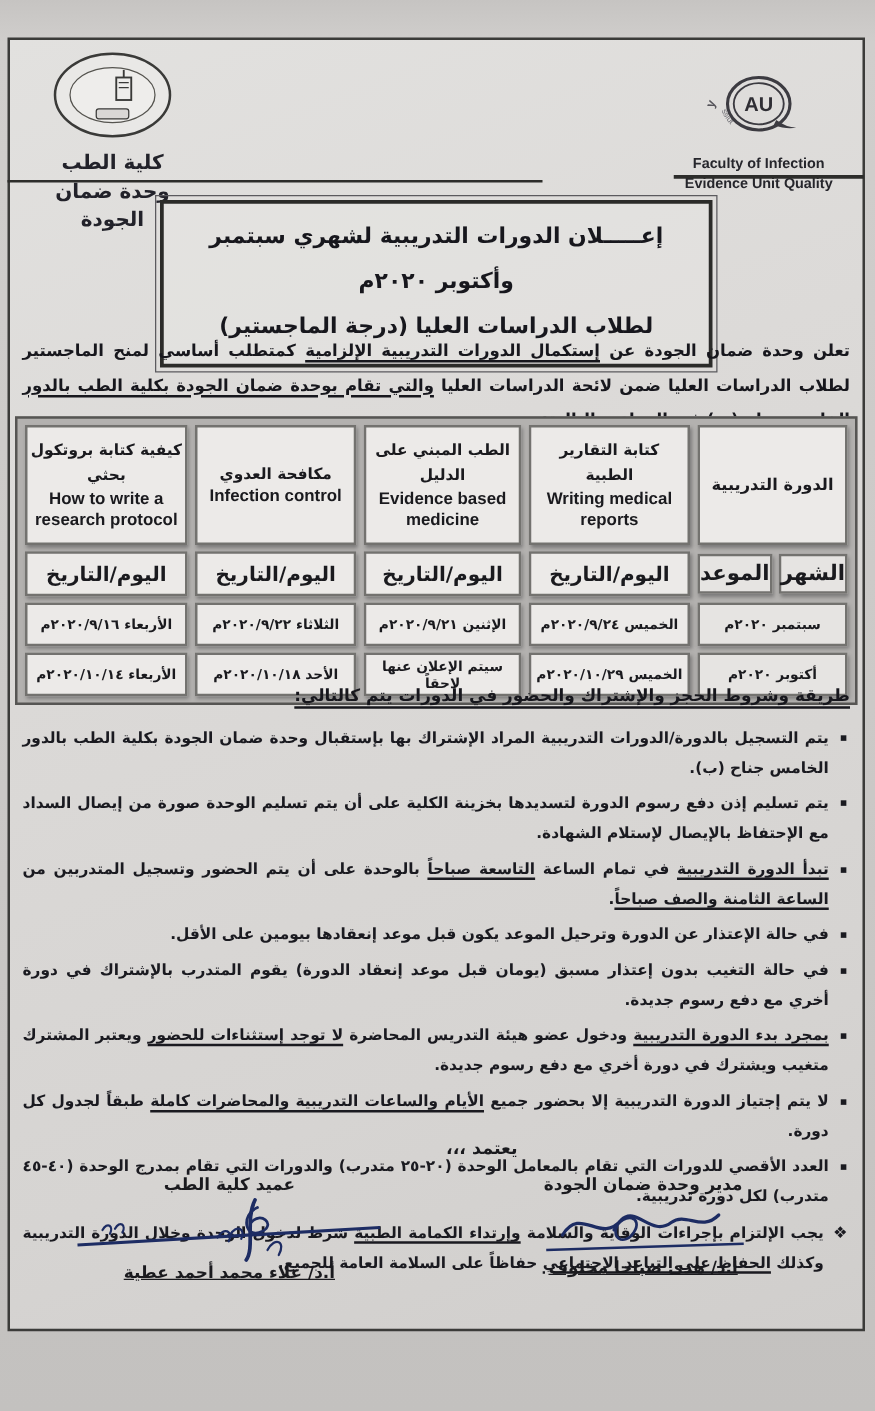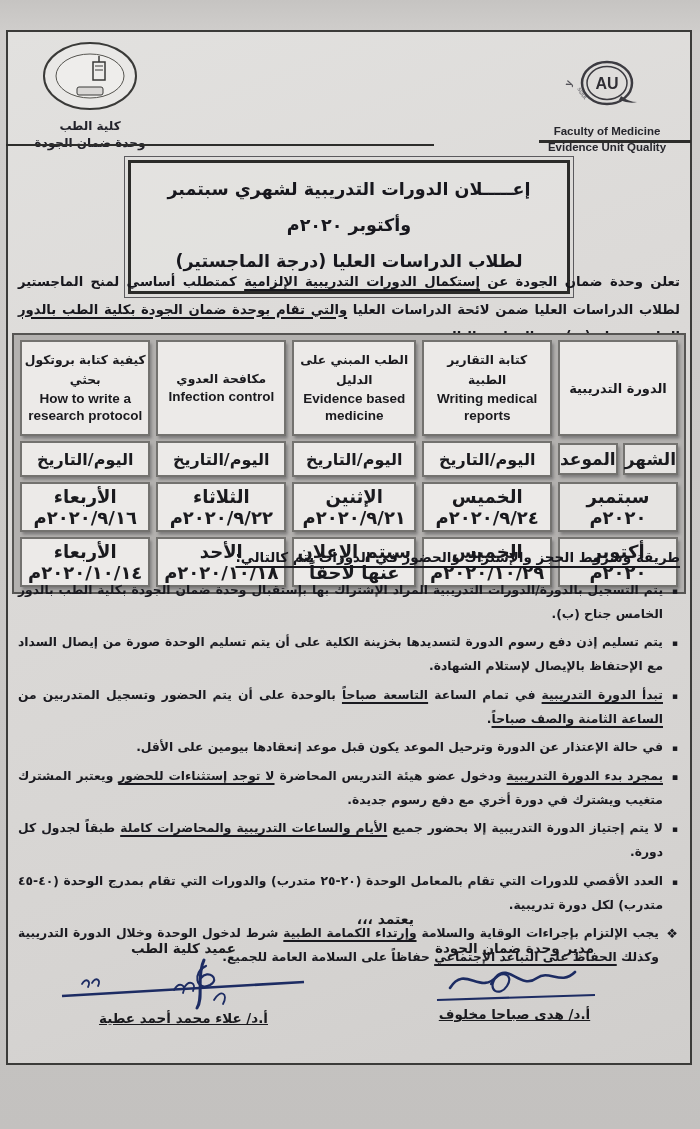--- a/index.html
+++ b/index.html
@@ -9,21 +9,21 @@
     font-family:"DejaVu Sans",sans-serif;color:#1a1a1e;
     -webkit-font-smoothing:antialiased;
   }
   .frame{
     position:absolute;left:6px;top:30px;width:686px;height:1035px;box-sizing:border-box;
     border:2px solid #3b3b39;
     background:linear-gradient(160deg,#e2e1df 0%,#dcdad8 35%,#d6d4d2 75%,#d0cecc 100%);
   }
   
   .hdr-left{position:absolute;left:16px;top:8px;width:132px;text-align:center;}
-  .hdr-left .cap{font-size:12px;font-weight:bold;line-height:1.45;color:#22222a;}
+  .hdr-left .cap{font-size:16px;font-weight:bold;line-height:1.45;color:#22222a;}
   .hdr-right{position:absolute;right:4px;top:6px;width:158px;text-align:center;}
   .hdr-right .cap{font-family:"Liberation Sans",sans-serif;font-size:11.5px;font-weight:bold;line-height:1.35;color:#26262c;}
   .rule-l{position:absolute;left:-2px;top:112px;width:428px;border-bottom:2.5px solid #2d2d2b;}
   .rule-r{position:absolute;right:-1px;top:108px;width:152px;border-bottom:3px solid #2d2d2b;}
   
   .title-box{
     position:absolute;top:128px;left:50%;transform:translateX(-50%);
     width:442px;box-sizing:border-box;padding:9px 6px 11px;
     border:3px solid #2b2b29;outline:1px solid #5b5a5e;outline-offset:3px;
     background:rgba(235,234,232,.35);text-align:center;
@@ -41,21 +41,21 @@
      box-shadow:1.5px 2.5px 3px rgba(40,40,42,.4);padding:2px;}
   .r-courses td{height:88px;}
   .c-course{font-size:13px;font-weight:bold;}
   .c-head .ar{font-size:12.3px;font-weight:bold;line-height:1.6;}
   .c-head .en{font-family:"Liberation Sans",sans-serif;font-size:13.5px;font-weight:bold;line-height:1.25;direction:ltr;}
   td.split{border:none;background:transparent;box-shadow:none;padding:0;}
   .split-in{display:flex;gap:5px;height:100%;}
   .mini{flex:1;border:2px solid #73726f;background:#e6e4e2;box-shadow:1.5px 2.5px 3px rgba(40,40,42,.4);
         display:flex;align-items:center;justify-content:center;font-size:17px;font-weight:bold;height:28px;}
   .sub{font-size:16px;font-weight:bold;height:28px;}
-  .r-data td{height:27px;font-size:18px;font-weight:bold;background:#eaе8e6;}
+  .r-data td{height:27px;font-size:11px;font-weight:bold;background:#eaе8e6;}
   .month{background:#e6e4e2 !important;}
   
   .rules-h{position:absolute;top:517px;right:10px;font-size:13.5px;font-weight:bold;
     text-decoration:underline;text-decoration-thickness:1.5px;text-underline-offset:4px;color:#17171d;}
   .rules{position:absolute;top:547px;right:12px;left:10px;}
   .rule-item{position:relative;padding-right:15px;margin-bottom:4.5px;
     font-size:12.3px;font-weight:bold;line-height:1.95;text-align:justify;color:#1a1a20;}
   .rule-item .marker{position:absolute;right:0;top:0;font-size:9px;line-height:24px;}
   .rule-item.diamond{padding-right:19px;}
   .rule-item.diamond .marker{font-size:13px;line-height:23px;}
@@ -98,21 +98,21 @@
         <textPath href="#arcTop" startOffset="6%">Assiut University</textPath>
       </text>
       <text font-family="Liberation Sans,sans-serif" font-size="6.5" fill="#6b6a70">
         <textPath href="#arcBot" startOffset="18%">University of Assiut</textPath>
       </text>
       <ellipse cx="52" cy="45" rx="25" ry="21" fill="none" stroke="#3c3b41" stroke-width="2.5"></ellipse>
       <ellipse cx="52" cy="45" rx="20" ry="16.5" fill="none" stroke="#3c3b41" stroke-width="1.5"></ellipse>
       <path d="M66 58 q8 6 16 6 q-7 2 -18 -2" fill="#3c3b41"></path>
       <text x="52" y="51" text-anchor="middle" font-family="Liberation Sans,sans-serif" font-size="16" font-weight="bold" fill="#2f2e34">AU</text>
     </svg>
-    <div class="cap">Faculty of Medicine</div>
+    <div class="cap">Faculty of Infection</div>
     <div class="cap">Evidence Unit Quality</div>
   </div>
   <div class="rule-r"></div>
 
   <div class="title-box">
     <div class="t">إعـــــلان الدورات التدريبية لشهري سبتمبر وأكتوبر ٢٠٢٠م</div>
     <div class="t">لطلاب الدراسات العليا (درجة الماجستير)</div>
   </div>
 
   <div class="intro"><span>تعلن وحدة ضمان الجودة عن </span><span class="useg">إستكمال الدورات التدريبية الإلزامية</span><span> كمتطلب أساسي لمنح الماجستير لطلاب الدراسات العليا ضمن لائحة الدراسات العليا </span><span class="useg">والتي تقام بوحدة ضمان الجودة بكلية الطب بالدور الخامس جناح (ب)</span><span> في المواعيد التالية:</span></div>
@@ -175,21 +175,21 @@
     </tbody>
       </table>
   </div>
 
   <div class="rules-h">طريقة وشروط الحجز والإشتراك والحضور في الدورات يتم كالتالي:</div>
   <div class="rules">
     <div class="rule-item"><span class="marker">▪</span><span><span>يتم التسجيل بالدورة/الدورات التدريبية المراد الإشتراك بها بإستقبال وحدة ضمان الجودة بكلية الطب بالدور الخامس جناح (ب).</span></span></div>
     <div class="rule-item"><span class="marker">▪</span><span><span>يتم تسليم إذن دفع رسوم الدورة لتسديدها بخزينة الكلية على أن يتم تسليم الوحدة صورة من إيصال السداد مع الإحتفاظ بالإيصال لإستلام الشهادة.</span></span></div>
     <div class="rule-item"><span class="marker">▪</span><span><span class="useg">تبدأ الدورة التدريبية</span><span> في تمام الساعة </span><span class="useg">التاسعة صباحاً</span><span> بالوحدة على أن يتم الحضور وتسجيل المتدربين من </span><span class="useg">الساعة الثامنة والصف صباحاً</span><span>.</span></span></div>
     <div class="rule-item"><span class="marker">▪</span><span><span>في حالة الإعتذار عن الدورة وترحيل الموعد يكون قبل موعد إنعقادها بيومين على الأقل.</span></span></div>
-    <div class="rule-item"><span class="marker">▪</span></div>
+    <div class="rule-item"><span class="marker">▪</span><span><span>في حالة التغيب بدون إعتذار مسبق (يومان قبل موعد إنعقاد الدورة) يقوم المتدرب بالإشتراك في دورة أخري مع دفع رسوم جديدة.</span></span></div>
     <div class="rule-item"><span class="marker">▪</span><span><span class="useg">بمجرد بدء الدورة التدريبية</span><span> ودخول عضو هيئة التدريس المحاضرة </span><span class="useg">لا توجد إستثناءات للحضور</span><span> ويعتبر المشترك متغيب ويشترك في دورة أخري مع دفع رسوم جديدة.</span></span></div>
     <div class="rule-item"><span class="marker">▪</span><span><span>لا يتم إجتياز الدورة التدريبية إلا بحضور جميع </span><span class="useg">الأيام والساعات التدريبية والمحاضرات كاملة</span><span> طبقاً لجدول كل دورة.</span></span></div>
     <div class="rule-item"><span class="marker">▪</span><span><span>العدد الأقصي للدورات التي تقام بالمعامل الوحدة (٢٠-٢٥ متدرب) والدورات التي تقام بمدرج الوحدة (٤٠-٤٥ متدرب) لكل دورة تدريبية.</span></span></div>
     <div class="rule-item diamond"><span class="marker">❖</span><span><span>يجب الإلتزام بإجراءات الوقاية والسلامة </span><span class="useg">وإرتداء الكمامة الطبية</span><span> شرط لدخول الوحدة وخلال الدورة التدريبية وكذلك </span><span class="useg">الحفاظ على التباعد الإجتماعي</span><span> حفاظاً على السلامة العامة للجميع.</span></span></div>
   </div>
 
   <div class="approve">يعتمد ،،،</div>
 
   <div class="sigs">
     <div class="sig">

